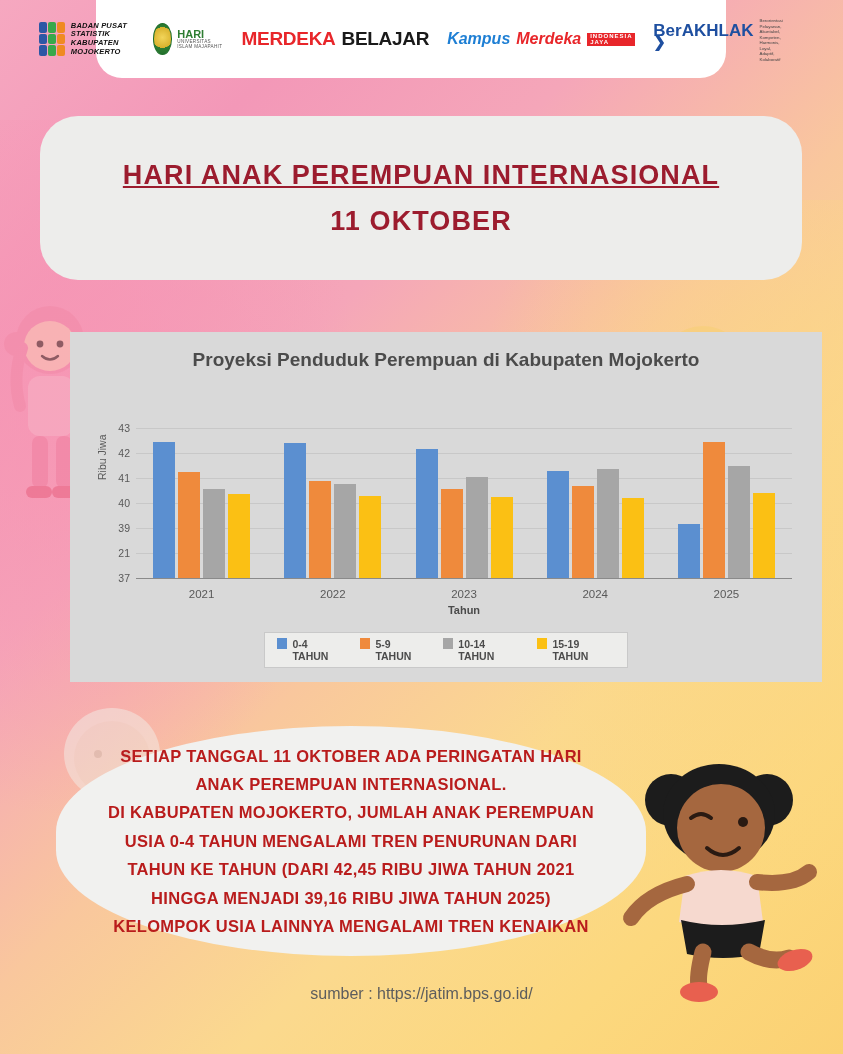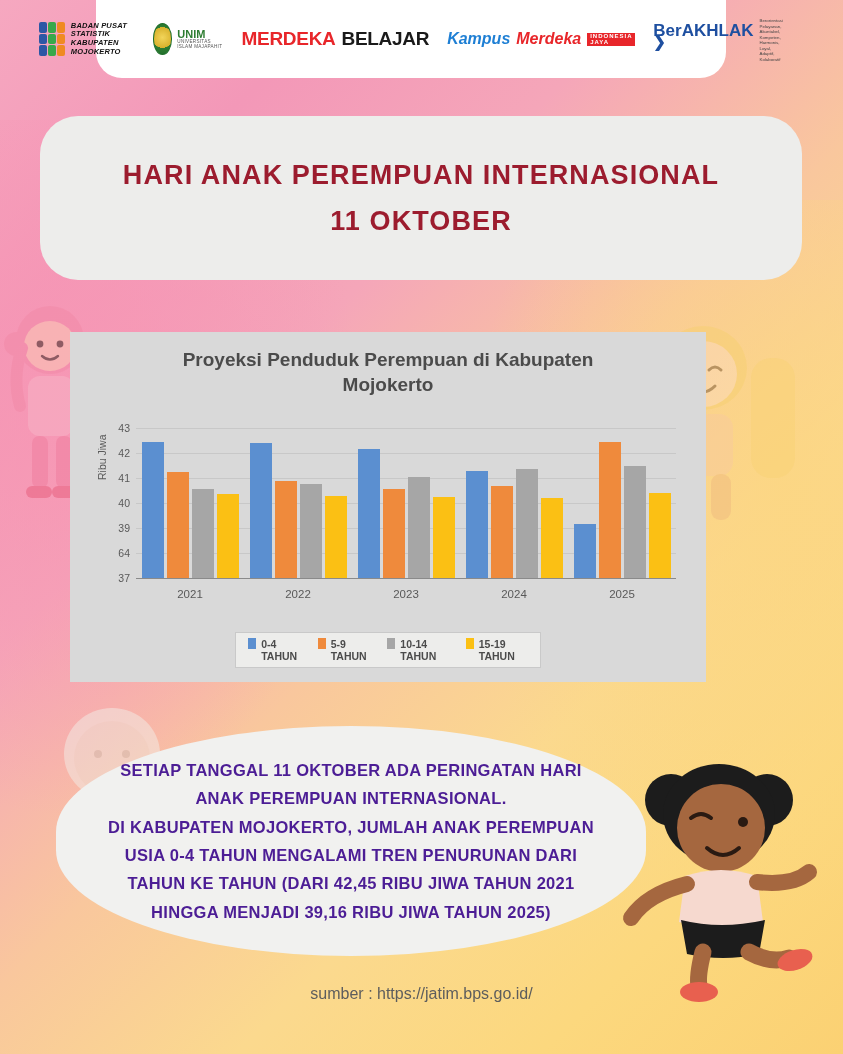--- a/index.html
+++ b/index.html
@@ -159,20 +159,21 @@
     align-items: center;
     justify-content: center;
     z-index: 6;
   }
   .title-line1 {
     font-size: 27px;
     font-weight: bold;
     color: #9c1c2e;
     letter-spacing: 1.1px;
     text-align: left;
+    text-decoration: underline;
   }
   .title-line2 {
     font-size: 27px;
     font-weight: bold;
     color: #9c1c2e;
     letter-spacing: 1.1px;
     text-align: center;
     margin-top: 15px;
   }
 
@@ -180,21 +181,21 @@
   .deco { position: absolute; z-index: 2; pointer-events: none; }
   .deco-left { left: 2px; top: 300px; opacity: .55; }
   .deco-right { right: 40px; top: 318px; opacity: .45; }
   .deco-bottom-left { left: 40px; top: 700px; opacity: .5; }
 
   
   .chart-panel {
     position: absolute;
     top: 332px;
     left: 70px;
-    width: 636px;
+    width: 752px;
     height: 350px;
     background: #d9d9d9;
     z-index: 5;
     box-sizing: border-box;
     padding: 10px 12px 8px 12px;
   }
   .chart-inner {
     width: 100%;
     height: 100%;
     position: relative;
@@ -322,21 +323,21 @@
     display: flex;
     flex-direction: column;
     align-items: center;
     justify-content: center;
   }
   .blob-text {
     width: 520px;
     text-align: center;
     font-size: 16.5px;
     line-height: 1.72;
-    color: #4c1d95;
+    color: #b91c1c;
     font-weight: bold;
     letter-spacing: .3px;
   }
 
   
   .source {
     position: absolute;
     left: 0; right: 0;
     top: 985px;
     text-align: center;
@@ -418,21 +419,21 @@
       </div>
       <div class="logo-bps-text">
         <div>BADAN PUSAT STATISTIK</div>
         <div>KABUPATEN MOJOKERTO</div>
       </div>
     </div>
 
     <div class="logo logo-unim">
       <span class="unim-seal"></span>
       <span class="unim-text">
-        <span>UNIM</span>
+        <span>HARI</span>
         <small>UNIVERSITAS ISLAM MAJAPAHIT</small>
       </span>
     </div>
 
     <div class="logo logo-merdeka">
       <div class="m1">MERDEKA</div>
       <div class="m2">BELAJAR</div>
     </div>
 
     <div class="logo logo-kampus">
@@ -457,21 +458,21 @@
 
   <div class="chart-panel">
     <div class="chart-inner">
       <div class="chart-title">Proyeksi Penduduk Perempuan di Kabupaten Mojokerto</div>
 
       <div class="plot-wrap">
         <div class="y-axis-label">Ribu Jiwa</div>
         <div class="plot-area" id="plot-area">
             <div class="ytick" style="top: 150px;">37</div>
             <div class="gridline" style="top: 125px;"></div>
-            <div class="ytick" style="top: 125px;">64</div>
+            <div class="ytick" style="top: 125px;">21</div>
             <div class="gridline" style="top: 100px;"></div>
             <div class="ytick" style="top: 100px;">39</div>
             <div class="gridline" style="top: 75px;"></div>
             <div class="ytick" style="top: 75px;">40</div>
             <div class="gridline" style="top: 50px;"></div>
             <div class="ytick" style="top: 50px;">41</div>
             <div class="gridline" style="top: 25px;"></div>
             <div class="ytick" style="top: 25px;">42</div>
             <div class="gridline" style="top: 0px;"></div>
             <div class="ytick" style="top: 0px;">43</div>
@@ -506,20 +507,21 @@
               </div>
               <div class="group">
                 <div class="bar s0" title="0-4 TAHUN 2025: 39.16" style="height: 54px; background: rgb(91, 143, 208);"></div>
                 <div class="bar s1" title="5-9 TAHUN 2025: 42.45" style="height: 136.25px; background: rgb(239, 138, 60);"></div>
                 <div class="bar s2" title="10-14 TAHUN 2025: 41.5" style="height: 112.5px; background: rgb(166, 166, 166);"></div>
                 <div class="bar s3" title="15-19 TAHUN 2025: 40.4" style="height: 85px; background: rgb(251, 192, 20);"></div>
                 <div class="xtick">2025</div>
               </div>
             </div>
           </div>
+        <div class="x-axis-label">Tahun</div>
         <div class="legend" id="chart-legend">
             <div class="legend-item">
               <span class="legend-swatch" style="background: rgb(91, 143, 208);"></span>
               <span>0-4 TAHUN</span>
             </div>
             <div class="legend-item">
               <span class="legend-swatch" style="background: rgb(239, 138, 60);"></span>
               <span>5-9 TAHUN</span>
             </div>
             <div class="legend-item">
@@ -536,20 +538,21 @@
   </div>
 
   <div class="text-blob">
     <div class="blob-text" id="blob-text">
         <div>SETIAP TANGGAL 11 OKTOBER ADA PERINGATAN HARI</div>
         <div>ANAK PEREMPUAN INTERNASIONAL.</div>
         <div>DI KABUPATEN MOJOKERTO, JUMLAH ANAK PEREMPUAN</div>
         <div>USIA 0-4 TAHUN MENGALAMI TREN PENURUNAN DARI</div>
         <div>TAHUN KE TAHUN (DARI 42,45 RIBU JIWA TAHUN 2021</div>
         <div>HINGGA MENJADI 39,16 RIBU JIWA TAHUN 2025)</div>
+        <div>KELOMPOK USIA LAINNYA MENGALAMI TREN KENAIKAN</div>
       </div>
   </div>
 
   <div class="girl">
     <svg width="230" height="250" viewBox="0 0 230 250" xmlns="http://www.w3.org/2000/svg">
 
       <circle cx="72" cy="48" r="26" fill="#1c1c1c"></circle>
       <circle cx="168" cy="48" r="26" fill="#1c1c1c"></circle>
 
       <ellipse cx="120" cy="62" rx="56" ry="50" fill="#1c1c1c"></ellipse>

